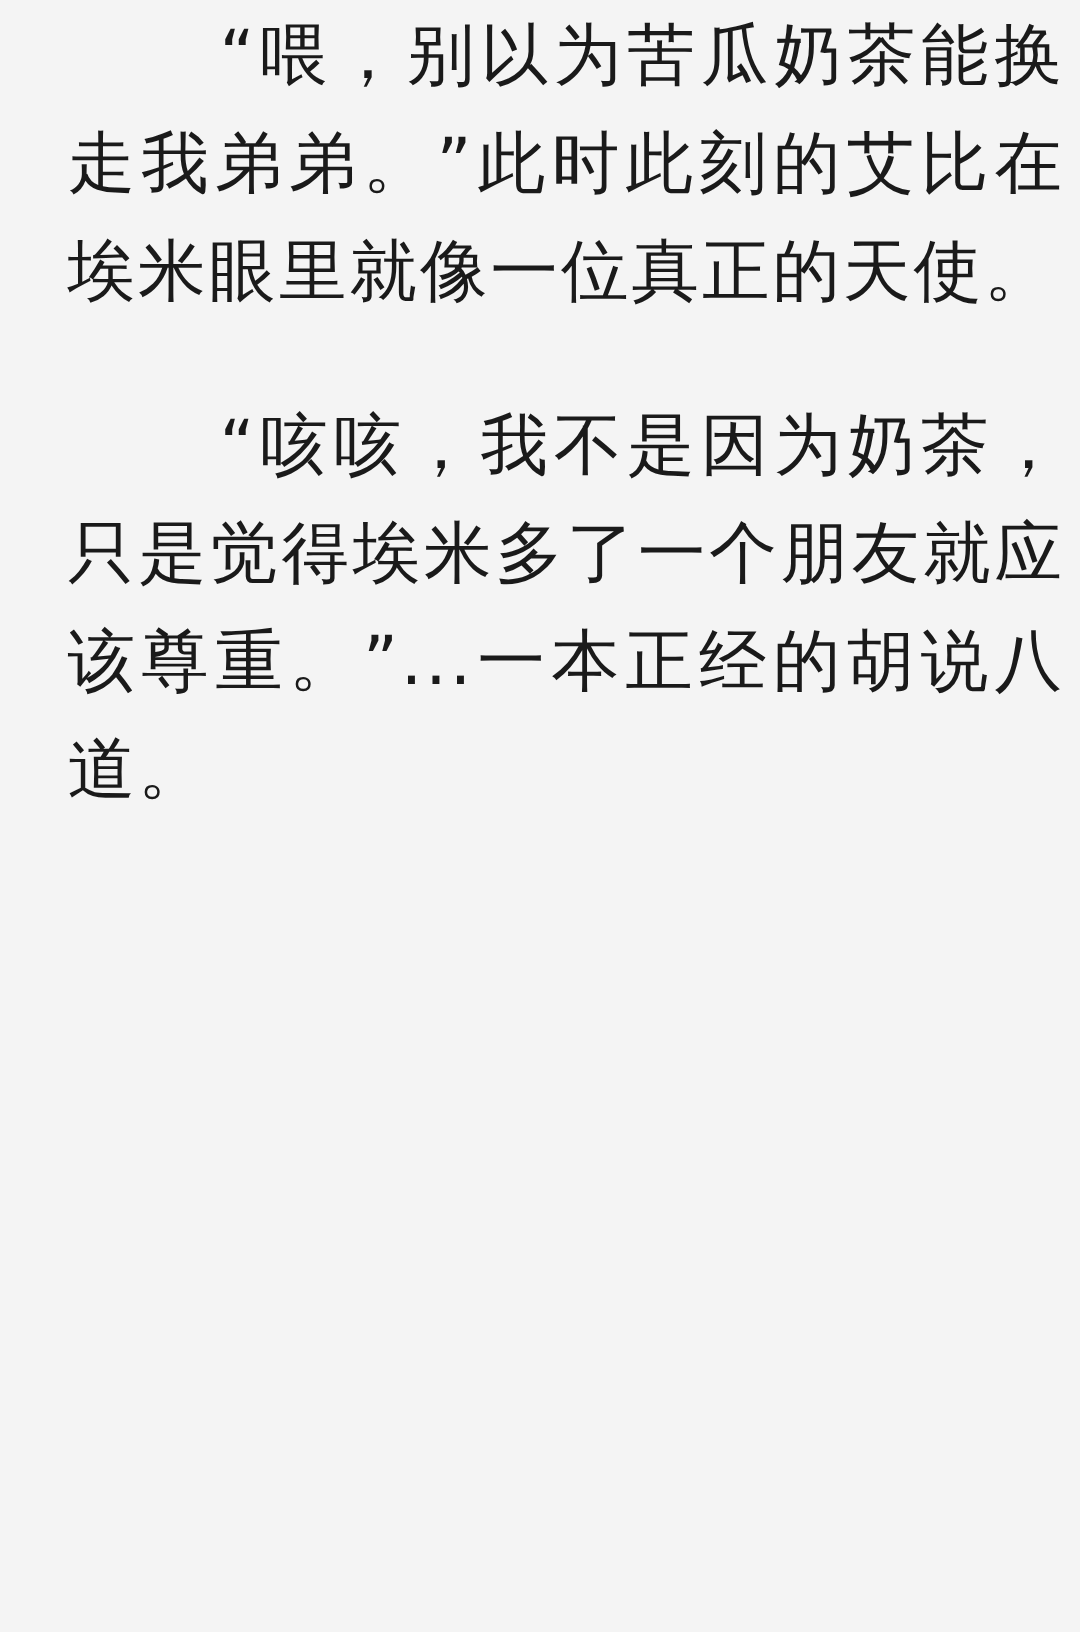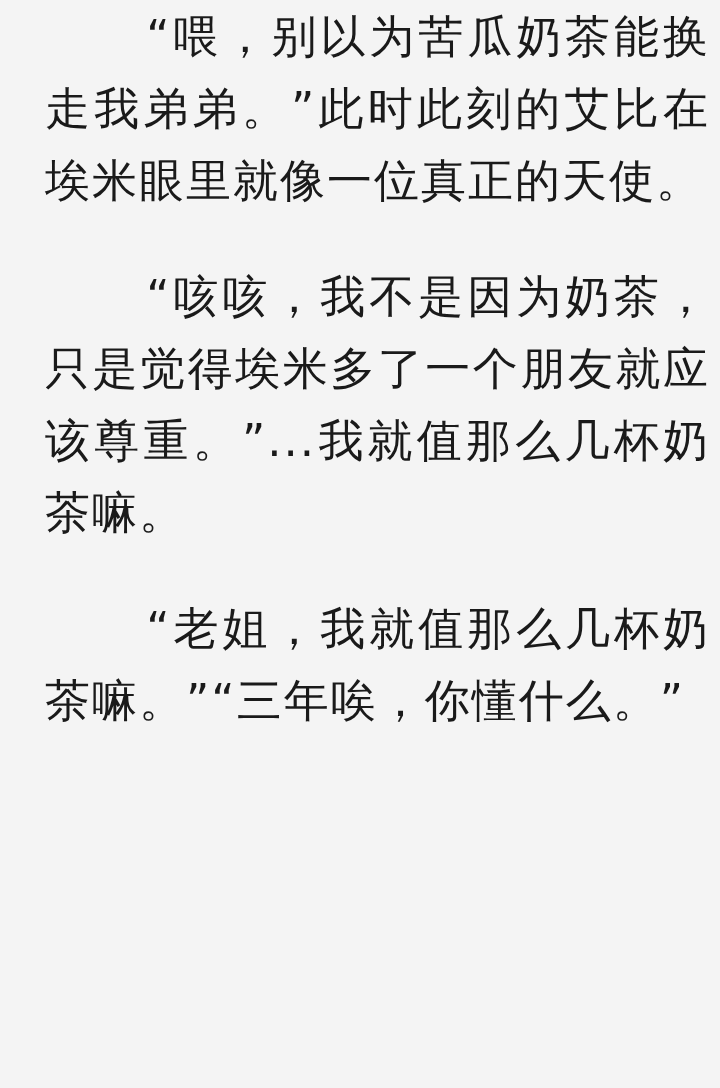--- a/index.html
+++ b/index.html
@@ -31,15 +31,14 @@
   }
   .reader-page p:last-child {
     margin-bottom: 0;
   }
 </style>
 </head>
 <body>
 
 <div class="reader-page">
   <p>“喂，别以为苦瓜奶茶能换走我弟弟。”此时此刻的艾比在埃米眼里就像一位真正的天使。</p>
-  <p>“咳咳，我不是因为奶茶，只是觉得埃米多了一个朋友就应该尊重。”...我就值那么几杯奶茶嘛。</p>
-  <p>“老姐，我就值那么几杯奶茶嘛。”“三年唉，你懂什么。”</p>
+  <p>“咳咳，我不是因为奶茶，只是觉得埃米多了一个朋友就应该尊重。”...一本正经的胡说八道。</p>
 </div>
 
 </body></html>

